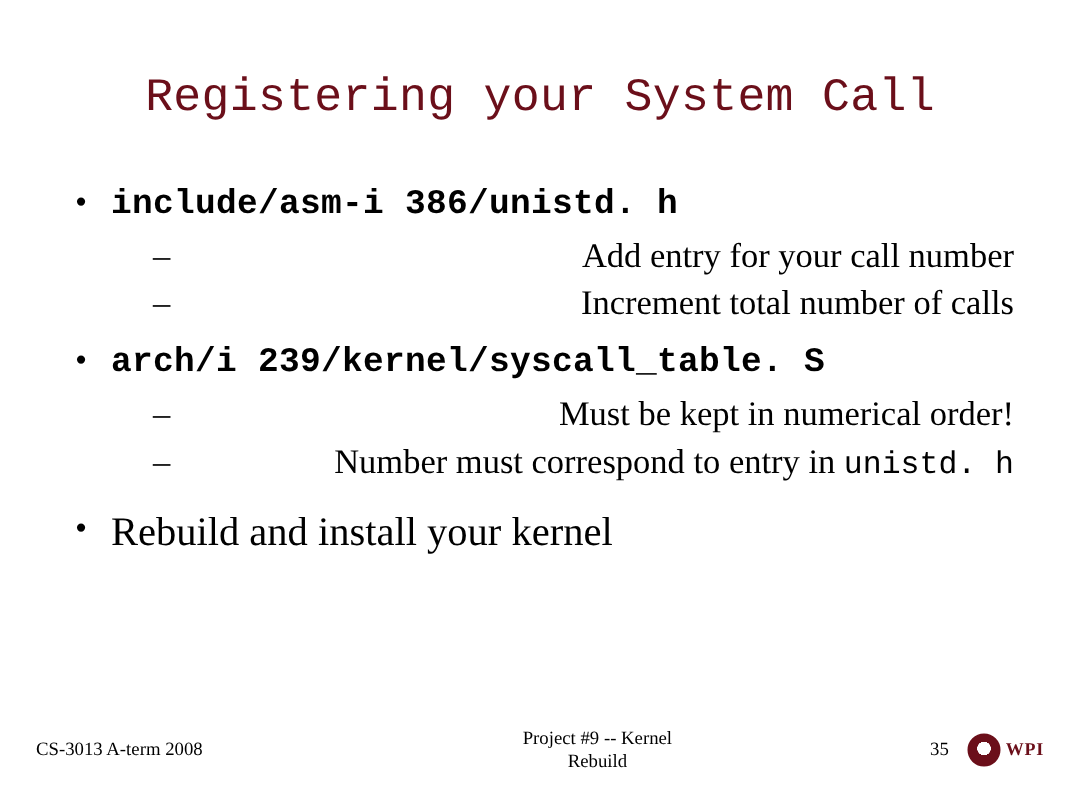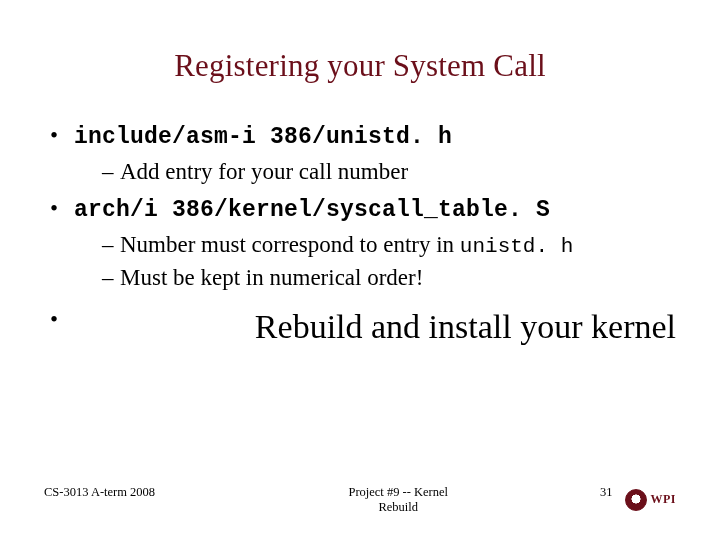--- a/index.html
+++ b/index.html
@@ -19,20 +19,21 @@
     box-sizing:border-box;
     padding:48px 44px 0 44px;
   }
   h1.title{
     margin:0 0 36px 0;
     font-size:31px;
     font-weight:400;
     text-align:center;
     color:var(--maroon);
     letter-spacing:.2px;
+    font-family:Liberation Mono, monospace;
   }
   ul.top{
     list-style:none;
     margin:0;
     padding:0 0 0 6px;
     font-size:23px;
     line-height:1.38;
   }
   ul.top>li{
     position:relative;
@@ -48,47 +49,48 @@
   ul.sub{
     list-style:none;
     margin:2px 0 6px 0;
     padding:0 0 0 28px;
     font-size:23px;
   }
   ul.sub>li{
     position:relative;
     padding-left:18px;
     margin:0;
+    text-align:right;
   }
   ul.sub>li::before{
     content:"–";
     position:absolute;
     left:0;top:0;
   }
   .mono{
     font-family:"Courier New", Courier, monospace;
     font-weight:700;
     letter-spacing:.2px;
   }
   .mono-inline{
     font-family:"Courier New", Courier, monospace;
     font-size:21px;
   }
   .big{
-    font-size:34px;
+    font-size:27px;
     margin-top:10px;
-    text-align:right;
   }
   
   .footer{
     position:absolute;
     left:0;right:0;bottom:26px;
     display:flex;
+    align-items:center;
     font-size:12.5px;
-    padding:0 44px;
+    padding:0 24px;
   }
   .footer .left{flex:0 0 200px;}
   .footer .center{flex:1 1 auto;text-align:center;line-height:1.15;}
   .footer .num{flex:0 0 60px;text-align:right;padding-right:12px;}
   .footer .logo{flex:0 0 auto;display:flex;align-items:center;gap:4px;}
   .seal{
     width:22px;height:22px;border-radius:50%;
     background:radial-gradient(circle at 50% 45%, #fff 0 30%, var(--maroon) 31% 100%);
     border:1px solid var(--maroon);
     box-sizing:border-box;
@@ -107,45 +109,46 @@
 <div class="slide">
 
   <h1 class="title">Registering your System Call</h1>
 
   <ul class="top">
 
     <li>
       <span class="mono">include/asm-i 386/unistd. h</span>
       <ul class="sub">
         <li>Add entry for your call number</li>
+        <li>Increment total number of calls</li>
       </ul>
     </li>
 
     <li>
-      <span class="mono">arch/i 386/kernel/syscall_table. S</span>
+      <span class="mono">arch/i 239/kernel/syscall_table. S</span>
       <ul class="sub">
+        <li>Must be kept in numerical order!</li>
         <li>
           <span>Number must correspond to entry in </span><span class="mono-inline">unistd. h</span>
         </li>
-        <li>Must be kept in numerical order!</li>
       </ul>
     </li>
 
     <li class="big">
       <span>Rebuild and install your kernel</span>
     </li>
 
   </ul>
 
   <div class="footer">
     <div class="left">CS-3013 A-term 2008</div>
     <div class="center">
       <div>Project #9 -- Kernel</div>
       <div>Rebuild</div>
     </div>
-    <div class="num">31</div>
+    <div class="num">35</div>
     <div class="logo">
       <span class="seal"></span>
       <span class="wpi">WPI</span>
     </div>
   </div>
 
 </div>
 
 </body></html>

